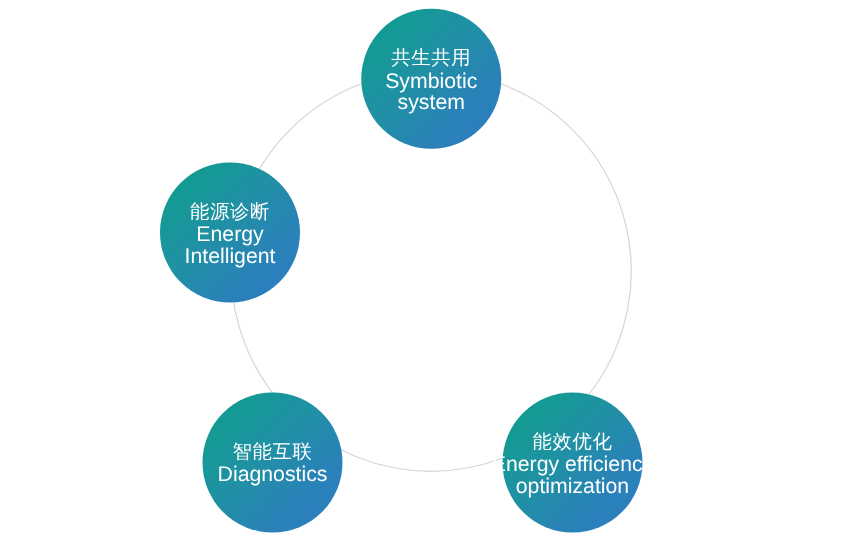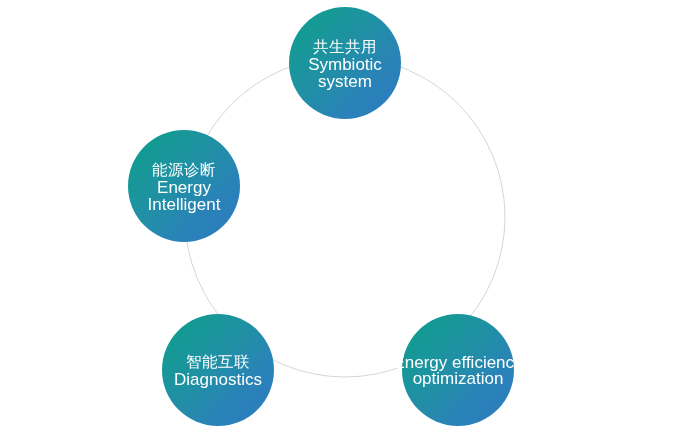--- a/index.html
+++ b/index.html
@@ -66,20 +66,21 @@
   </svg>
 
   <div class="node" id="node-symbiotic">
     <span class="node-cn">共生共用</span>
     <span class="node-en">Symbiotic</span>
     <span class="node-en">system</span>
   </div>
 
 
   <div class="node" id="node-efficiency">
+    <span class="node-cn">能效优化</span>
     <span class="node-en">Energy efficiency</span>
     <span class="node-en">optimization</span>
   </div>
 
   <div class="node" id="node-interconnection">
     <span class="node-cn">智能互联</span>
     <span class="node-en">Diagnostics</span>
   </div>
 
   <div class="node" id="node-diagnostics">

